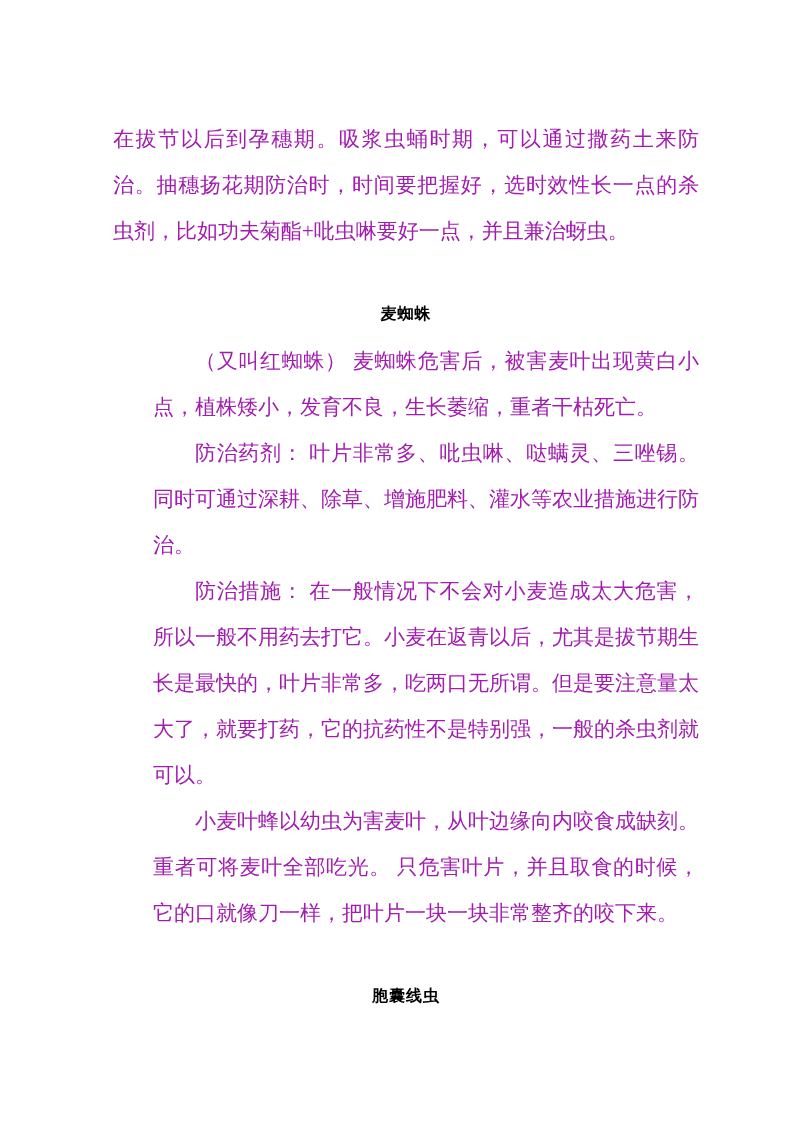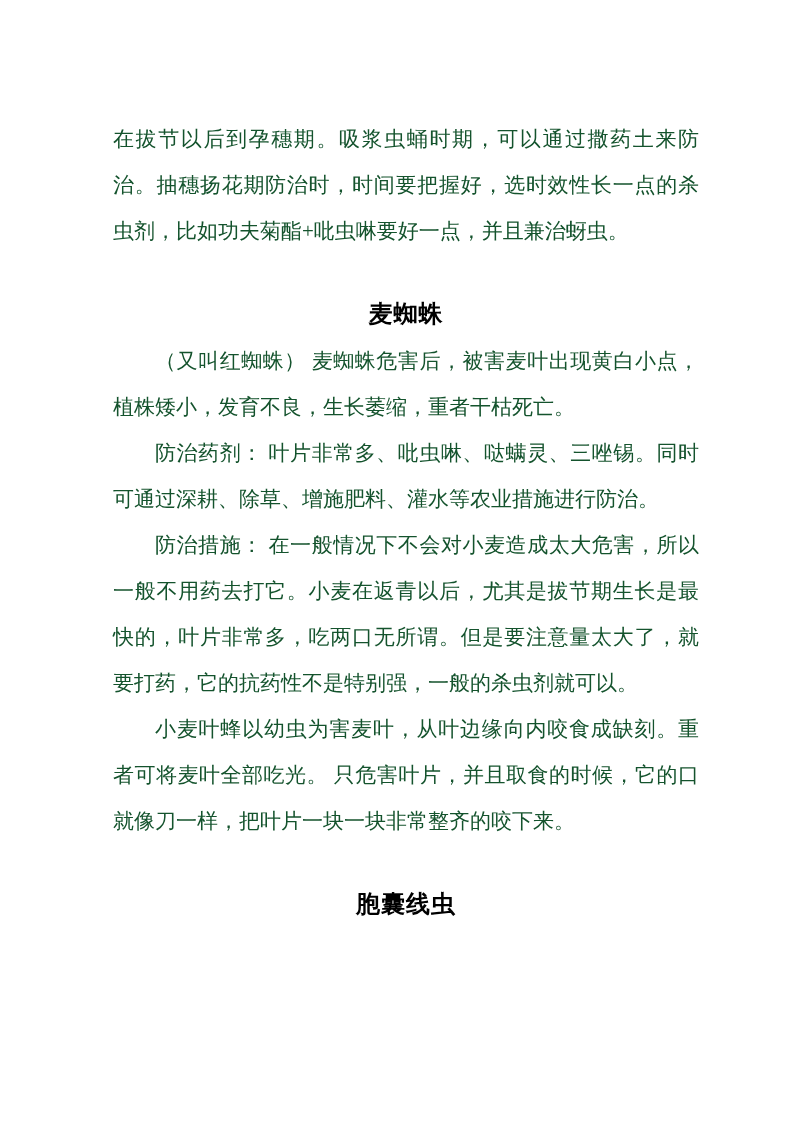--- a/index.html
+++ b/index.html
@@ -19,34 +19,35 @@
     left: 113px;
     top: 116px;
     width: 586px;
   }
   p.body {
     margin: 0;
     padding: 0;
     font-family: "Liberation Serif", serif;
     font-size: 21px;
     line-height: 46px;
-    color: #14532d;
+    color: #a21caf;
     text-align: justify;
     text-justify: inter-character;
     word-break: break-all;
     overflow-wrap: break-word;
   }
   p.body.indent {
     text-indent: 42px;
+    margin-left: 40px;
   }
   h2.heading {
     margin: 37px 0 1px 0;
     padding: 0;
     font-family: "Liberation Sans", sans-serif;
-    font-size: 24px;
+    font-size: 16px;
     line-height: 46px;
     font-weight: 700;
     color: #000000;
     text-align: center;
     letter-spacing: 1px;
   }
 </style>
 </head>
 <body>
 

